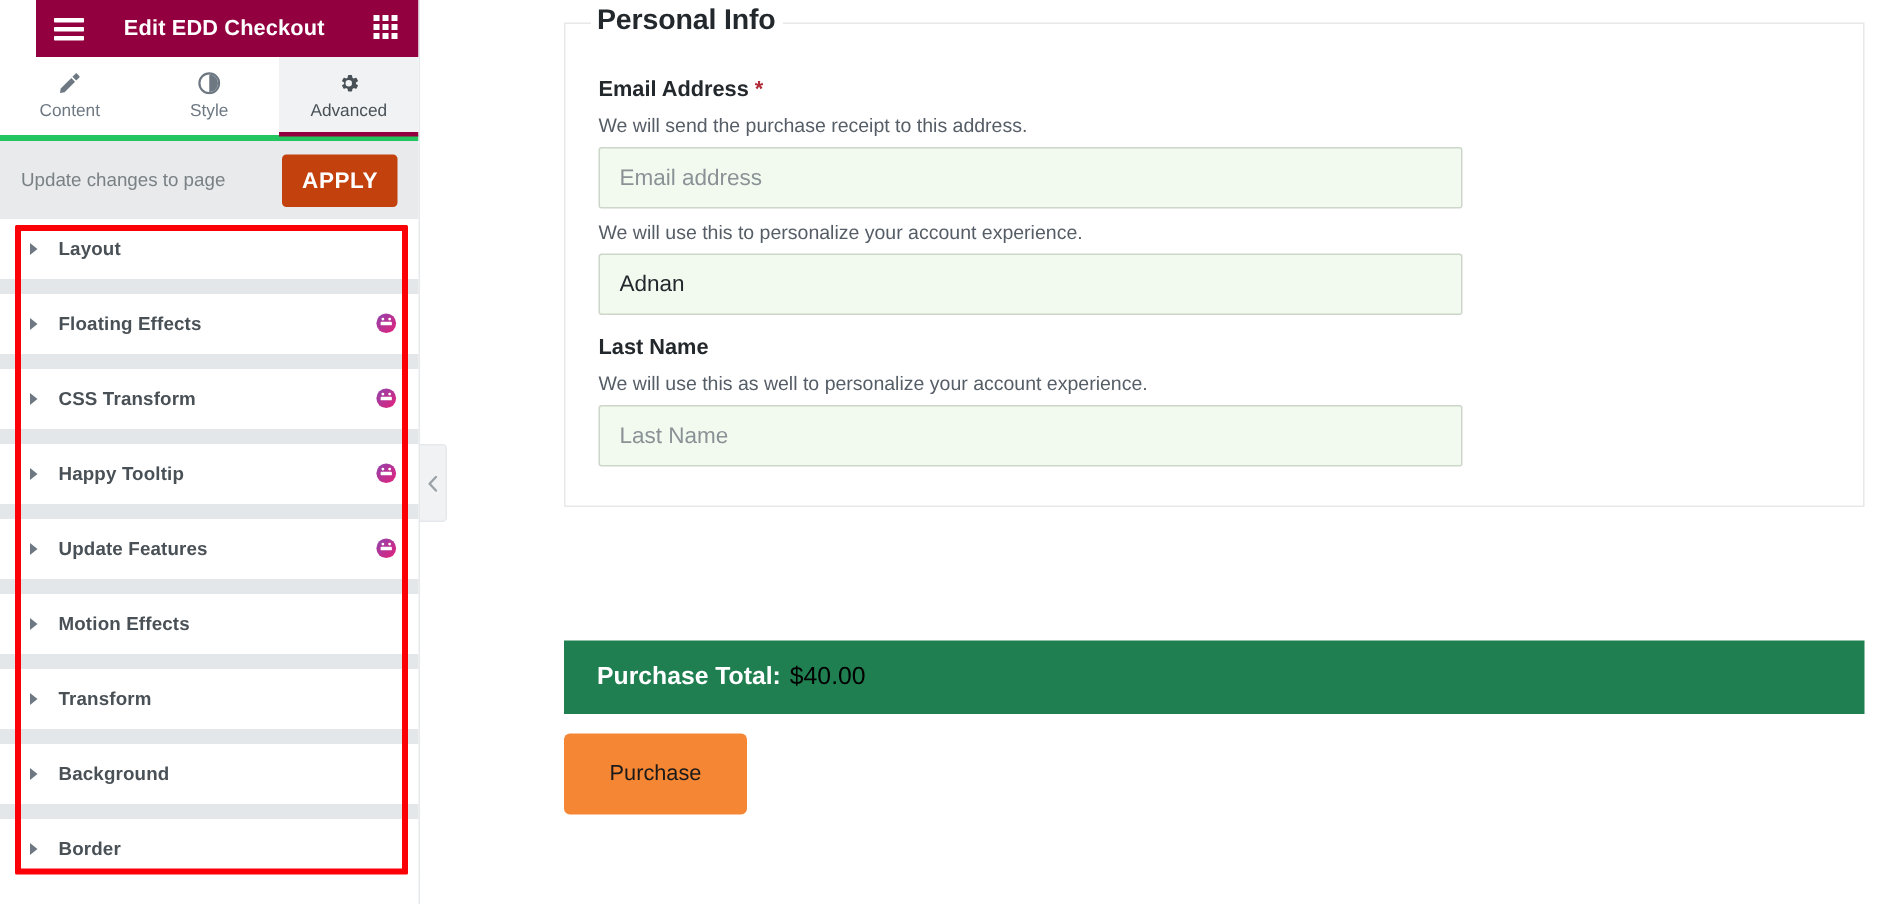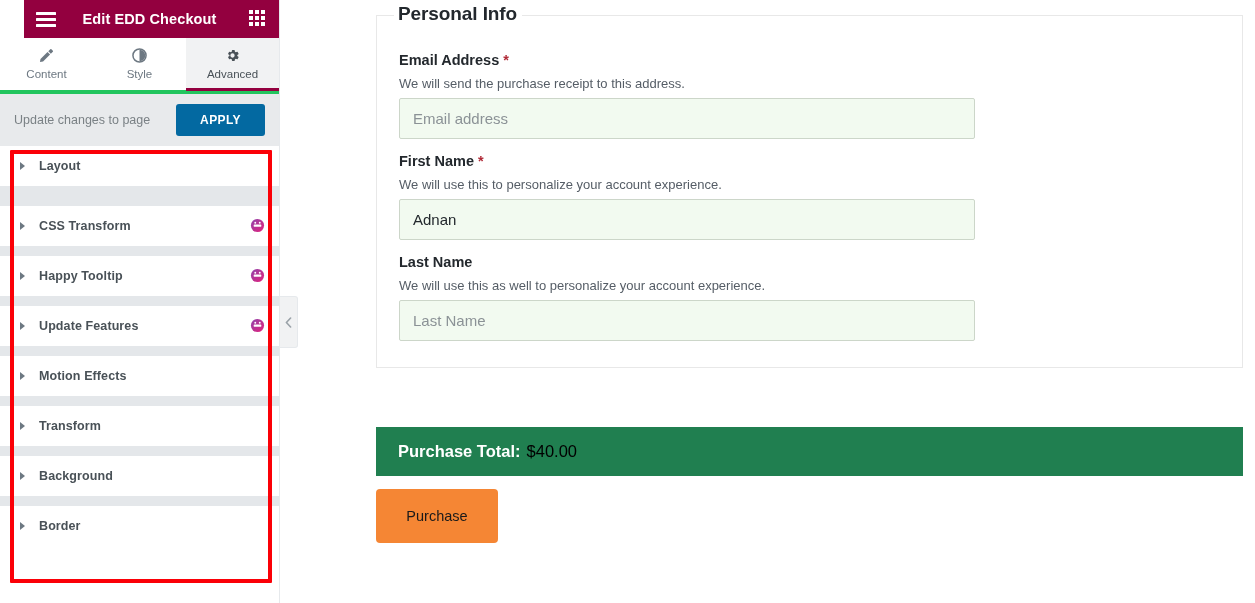--- a/index.html
+++ b/index.html
@@ -99,28 +99,28 @@
   .apply-row {
     height: 52px;
     background: #e8eaec;
     display: flex;
     align-items: center;
     justify-content: space-between;
     padding: 0 14px;
   }
   .apply-text { color:#7a8185; font-size:12.5px; }
   .apply-btn {
-    background: #0369a1;
+    background: #c2410c;
     color: #ffffff;
-    font-size: 12px;
+    font-size: 15px;
     font-weight: bold;
     letter-spacing: 0.4px;
     border: none;
     border-radius: 3px;
-    padding: 9px 24px;
+    padding: 9px 13px;
     cursor: pointer;
     font-family: "Liberation Sans", sans-serif;
   }
 
   
   .accordion { background:#e8eaec; }
   .acc-item {
     height: 40px;
     background: #ffffff;
     display: flex;
@@ -329,20 +329,36 @@
       <span class="apply-text">Update changes to page</span>
       <button class="apply-btn">APPLY</button>
     </div>
 
     <div class="accordion" id="accordion-list">
         <div class="acc-item">
           <span class="acc-caret"></span>
           <span class="acc-label">Layout</span>
         </div>
         <div class="acc-gap"></div>
+        <div class="acc-item">
+          <span class="acc-caret"></span>
+          <span class="acc-label">Floating Effects</span>
+          <span class="ha-icon"><svg width="15" height="15" viewBox="0 0 16 16">
+              <defs>
+                <linearGradient id="hg" x1="0" y1="0" x2="1" y2="1">
+                  <stop offset="0" stop-color="#8e44ad"></stop>
+                  <stop offset="1" stop-color="#e5217a"></stop>
+                </linearGradient>
+              </defs>
+              <circle cx="8" cy="8" r="7" fill="url(#hg)"></circle>
+              <rect x="4" y="7" width="8" height="2.4" rx="0.6" fill="#ffffff"></rect>
+              <circle cx="5.6" cy="5" r="1" fill="#ffffff"></circle>
+              <circle cx="10.4" cy="5" r="1" fill="#ffffff"></circle>
+            </svg></span>
+        </div>
         <div class="acc-gap"></div>
         <div class="acc-item">
           <span class="acc-caret"></span>
           <span class="acc-label">CSS Transform</span>
           <span class="ha-icon"><svg width="15" height="15" viewBox="0 0 16 16">
               <defs>
                 <linearGradient id="hg" x1="0" y1="0" x2="1" y2="1">
                   <stop offset="0" stop-color="#8e44ad"></stop>
                   <stop offset="1" stop-color="#e5217a"></stop>
                 </linearGradient>
@@ -428,24 +444,20 @@
       <div class="field">
         <label class="field-label">
           <span>Email Address</span>
           <span class="req">*</span>
         </label>
         <span class="field-desc">We will send the purchase receipt to this address.</span>
         <input class="field-input" type="text" placeholder="Email address" style="">
       </div>
 
       <div class="field">
-        <label class="field-label">
-          <span>First Name</span>
-          <span class="req">*</span>
-        </label>
         <span class="field-desc">We will use this to personalize your account experience.</span>
         <input class="field-input" type="text" placeholder="First Name" value="Adnan" style="">
       </div>
 
       <div class="field">
         <label class="field-label">
           <span>Last Name</span>
           <span class="req"></span>
         </label>
         <span class="field-desc">We will use this as well to personalize your account experience.</span>

